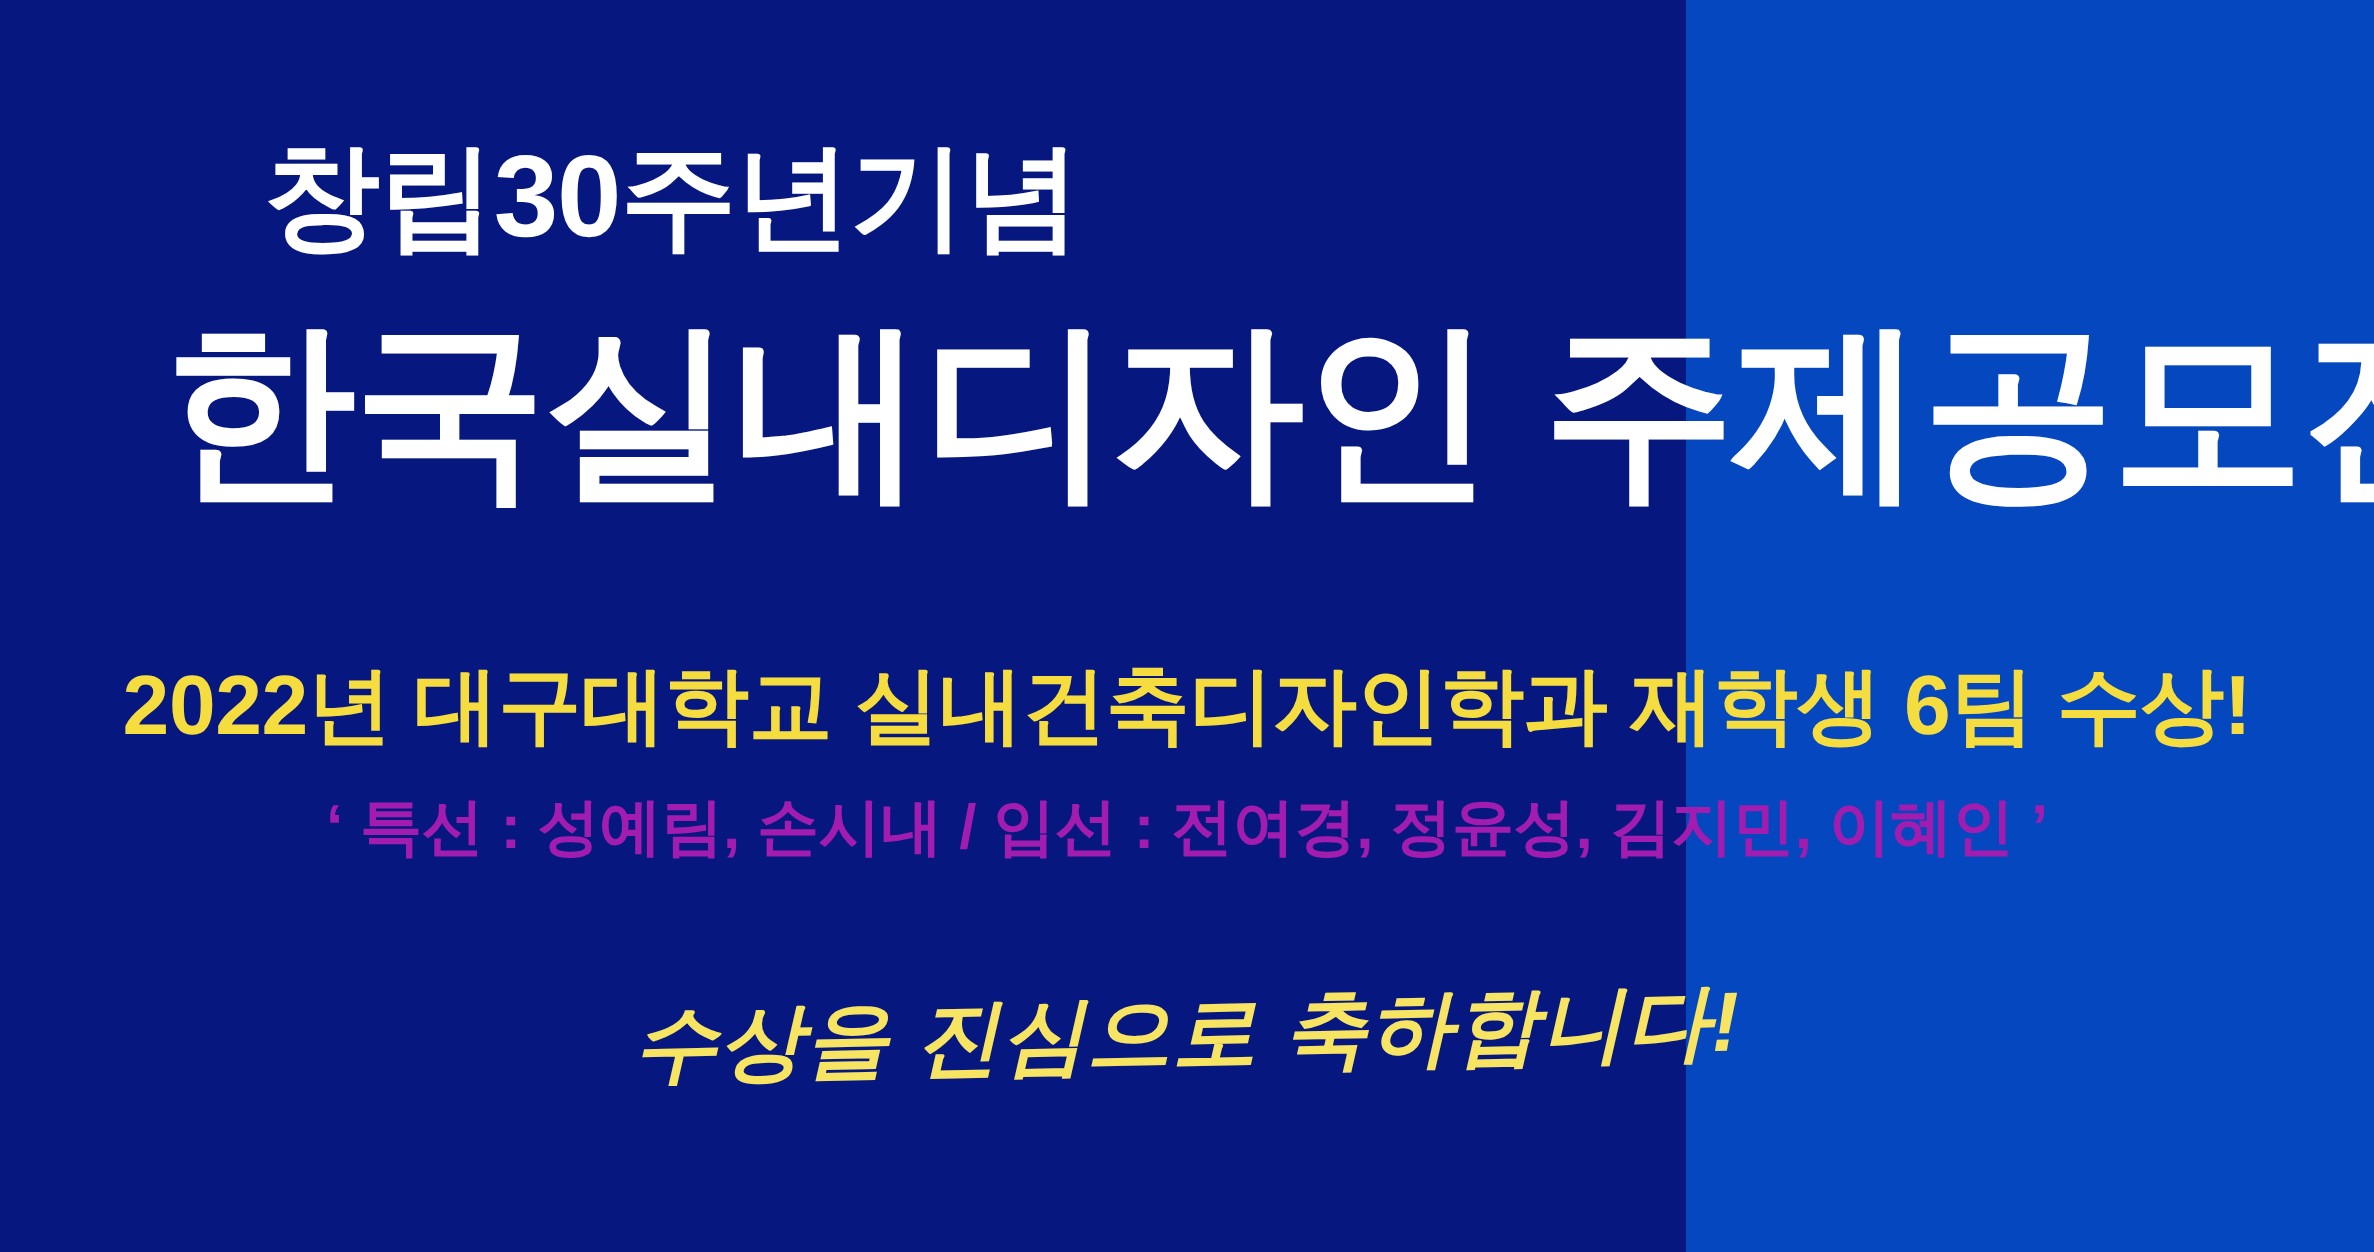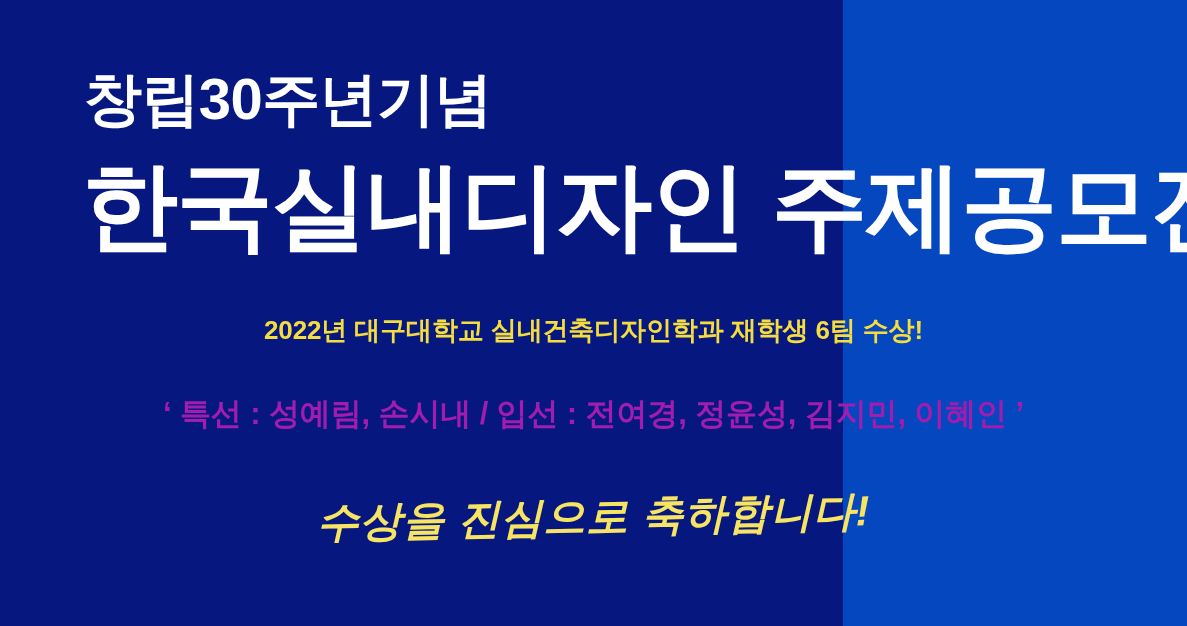--- a/index.html
+++ b/index.html
@@ -51,23 +51,23 @@
     font-weight: 700;
     letter-spacing: -0.012em;
     color: #ffffff;
     white-space: nowrap;
   }
 
   .subline {
     position: absolute;
     left: 0;
     right: 0;
-    top: 317px;
+    top: 332px;
     text-align: center;
-    font-size: 26px;
+    font-size: 42px;
     line-height: 1.0;
     font-weight: 700;
     letter-spacing: -0.005em;
     color: #f5dc3f;
     white-space: nowrap;
   }
 
   .names {
     position: absolute;
     left: 0;
@@ -103,21 +103,21 @@
 <body>
 
 <div id="banner" style="width: 1187px; height: 626px;">
 
   <div class="bg-left" style="background: rgb(6, 24, 128); width: 843px;"></div>
 
   <div class="bg-right" style="background: rgb(5, 71, 190); left: 843px;"></div>
 
   <div class="content">
 
-    <div class="kicker" style="color: rgb(255, 255, 255);">창립30주년기념</div>
+    <div class="kicker" style="color: rgb(255, 255, 255); margin-left: 48px;">창립30주년기념</div>
 
     <div class="headline" style="color: rgb(255, 255, 255);">한국실내디자인 주제공모전</div>
 
     <div class="subline" style="color: rgb(245, 220, 63);">2022년 대구대학교 실내건축디자인학과 재학생 6팀 수상!</div>
 
     <div class="names" style="color: #a21caf;">‘ 특선 : 성예림, 손시내  /  입선 : 전여경, 정윤성, 김지민, 이혜인 ’</div>
 
     <div class="handwritten" style="color: rgb(247, 228, 99);">수상을 진심으로 축하합니다!</div>
 
   </div>

